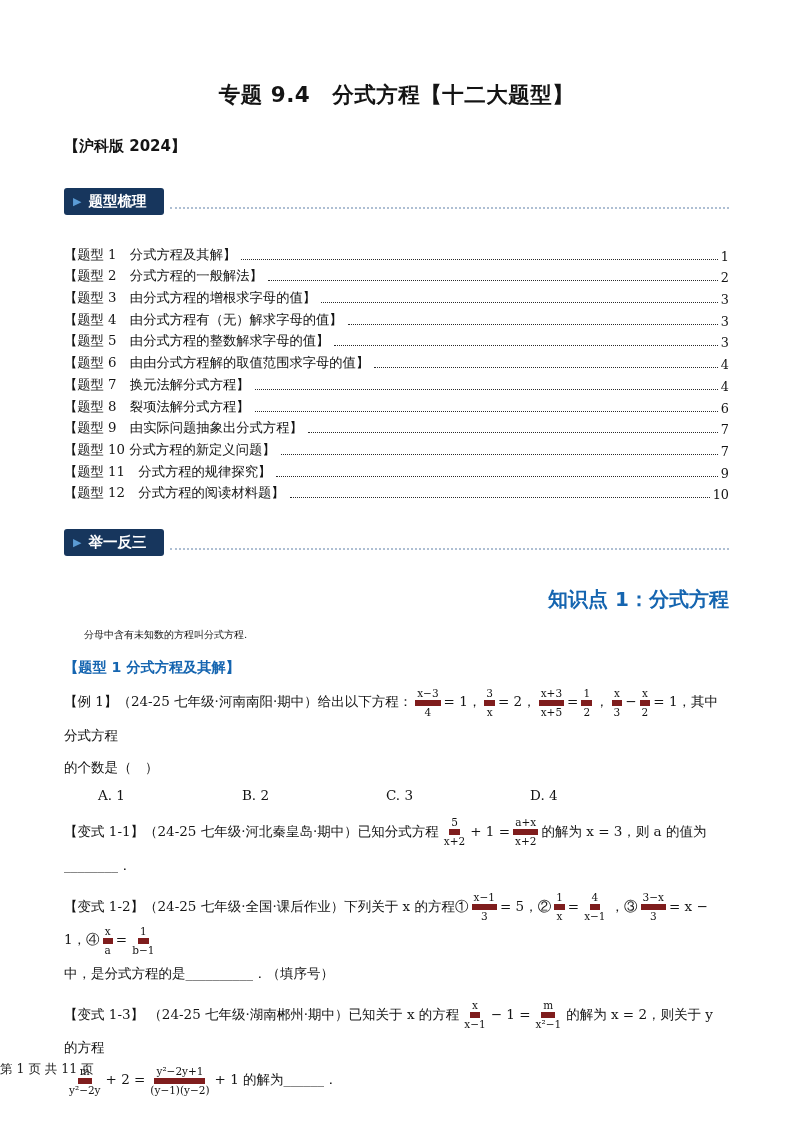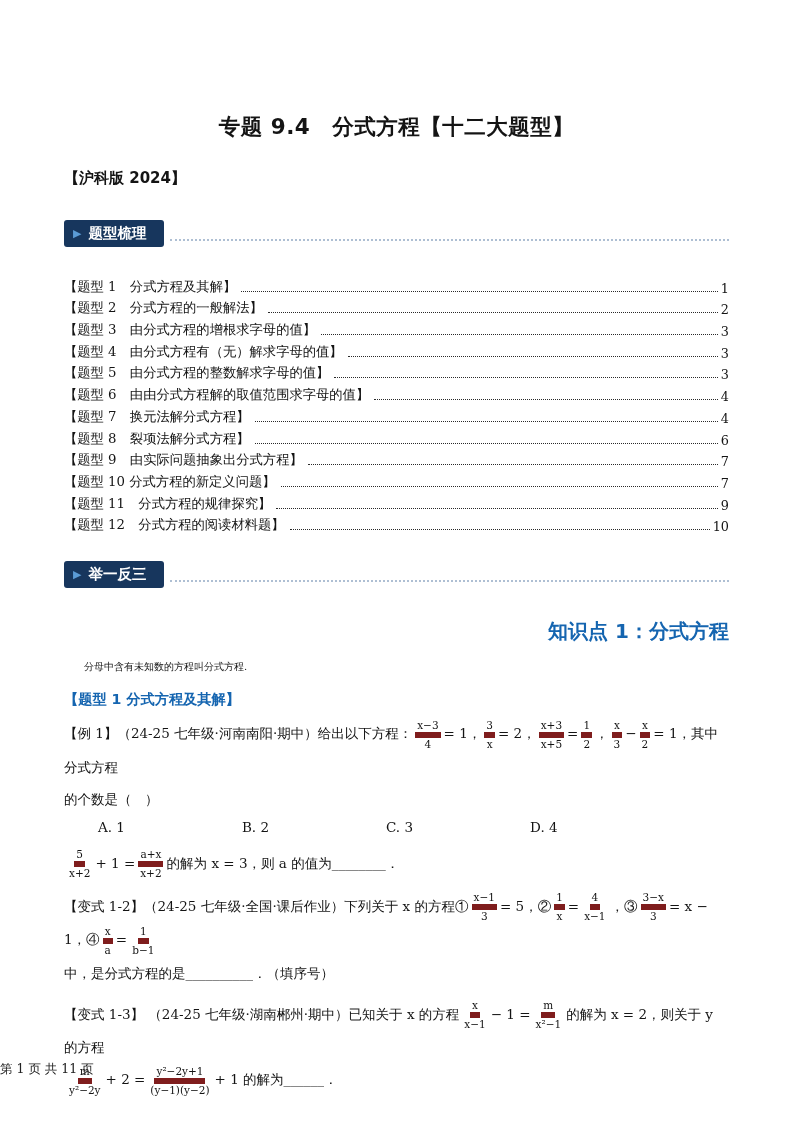--- a/index.html
+++ b/index.html
@@ -1,18 +1,18 @@
 <!DOCTYPE html>
 <html style="--banner-bg: #17365d; --banner-arrow: #5b9bd5; --heading-blue: #1565b0;"><head>
 <meta charset="utf-8">
 <style>
   *{box-sizing:border-box;}
   html,body{margin:0;padding:0;background:#ffffff;}
   .page{width:793px;height:1122px;margin:0 auto;background:#fff;position:relative;
-        padding:112px 64px 0;font-family:"DejaVu Serif","Liberation Serif",serif;color:#141414;overflow:hidden;}
+        padding:80px 64px 0;font-family:"DejaVu Serif","Liberation Serif",serif;color:#141414;overflow:hidden;}
   .title{text-align:center;font-size:21.5px;font-weight:700;margin:0 0 28px;letter-spacing:.5px;
          font-family:"DejaVu Sans","Liberation Sans",sans-serif;}
   .subtitle{text-align:left;font-size:15px;font-weight:700;margin:0 0 32px;
          font-family:"DejaVu Sans","Liberation Sans",sans-serif;}
   .banner-row{display:flex;align-items:center;height:27px;}
   .banner{display:inline-flex;align-items:center;gap:7px;height:27px;background:var(--banner-bg,#17365d);
           color:#fff;font-weight:700;font-size:14.5px;padding:0 18px 0 9px;border-radius:3px;
           font-family:"DejaVu Sans","Liberation Sans",sans-serif;}
   .banner .arrow{color:var(--banner-arrow,#5b9bd5);font-size:11px;line-height:1;}
   .banner-dots{flex:1;border-bottom:2.5px dotted #aebfd3;margin:12px 0 0 6px;height:0;}
@@ -150,21 +150,21 @@
     <div class="pline"><span>的个数是（　）</span></div>
     <div class="options">
       <span>A. 1</span>
       <span>B. 2</span>
       <span>C. 3</span>
       <span>D. 4</span>
     </div>
   </div>
 
   <div class="problem">
-    <div class="pline"><span class="frac">
+    <div class="pline"><span>【变式 1-1】（24-25 七年级·河北秦皇岛·期中）已知分式方程</span><span class="frac">
           <span class="num">5</span>
           <span class="den">x+2</span>
         </span><span>+ 1 =</span><span class="frac">
           <span class="num">a+x</span>
           <span class="den">x+2</span>
         </span><span>的解为 x = 3，则 a 的值为________．</span></div>
   </div>
 
   <div class="problem">
     <div class="pline"><span>【变式 1-2】（24-25 七年级·全国·课后作业）下列关于 x 的方程①</span><span class="frac">

